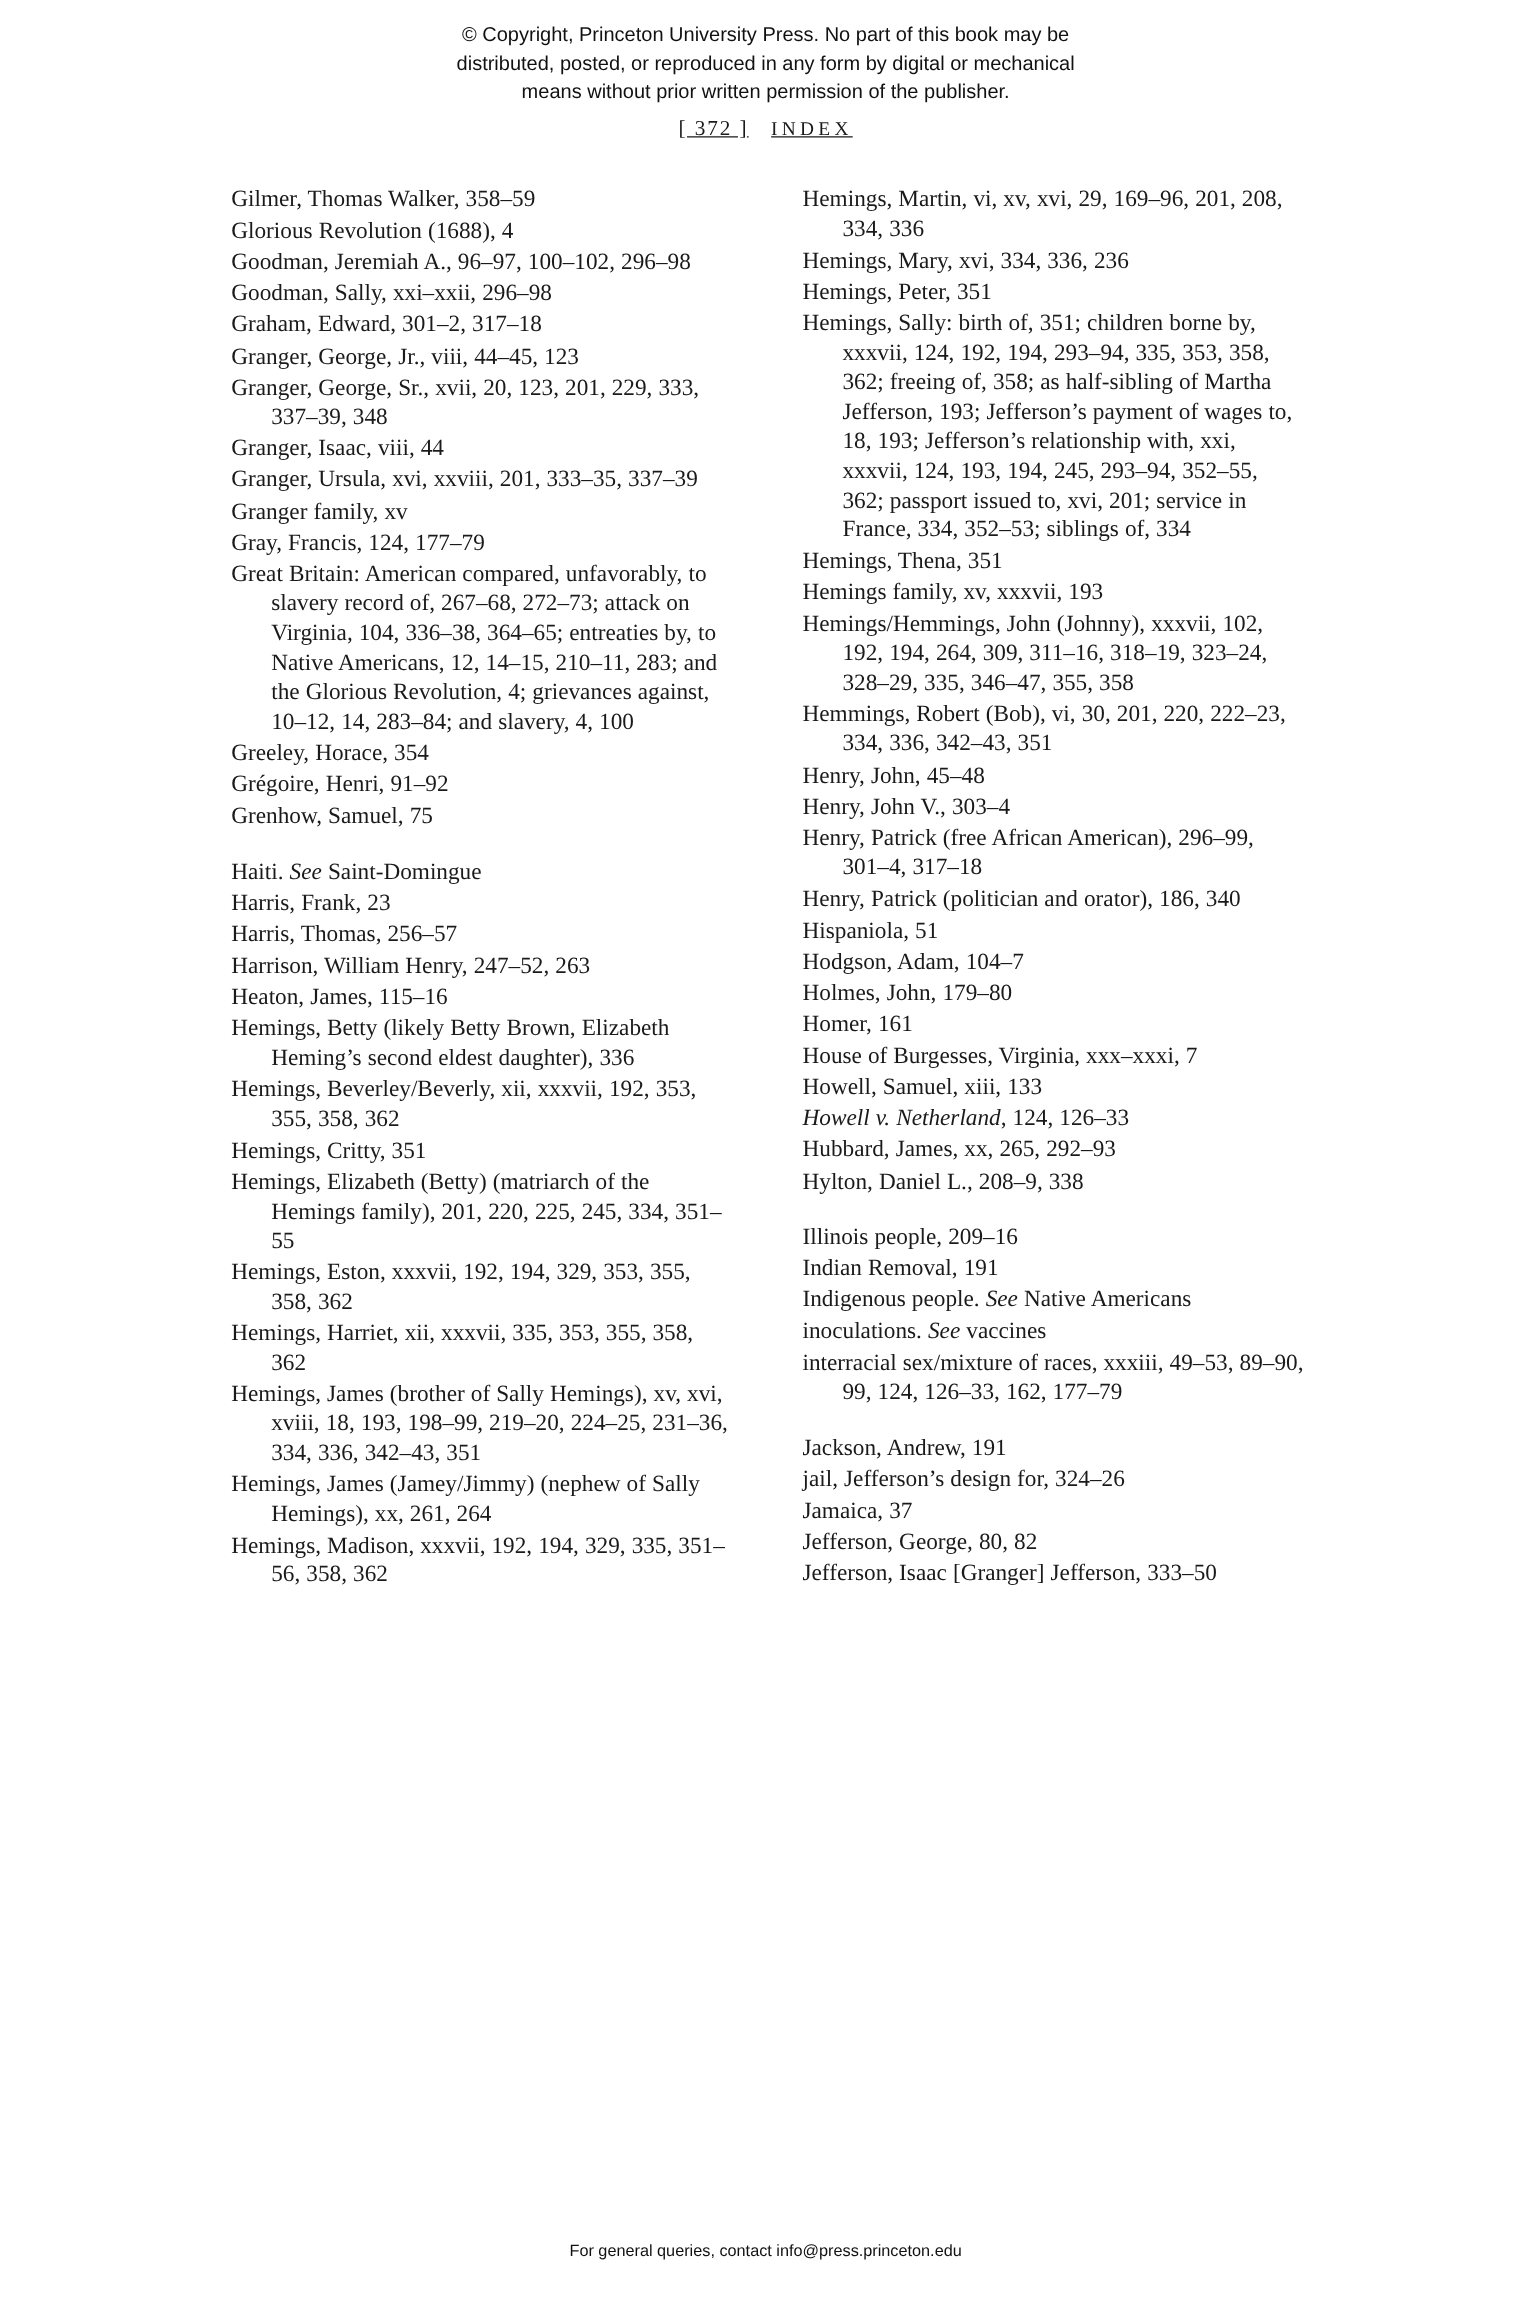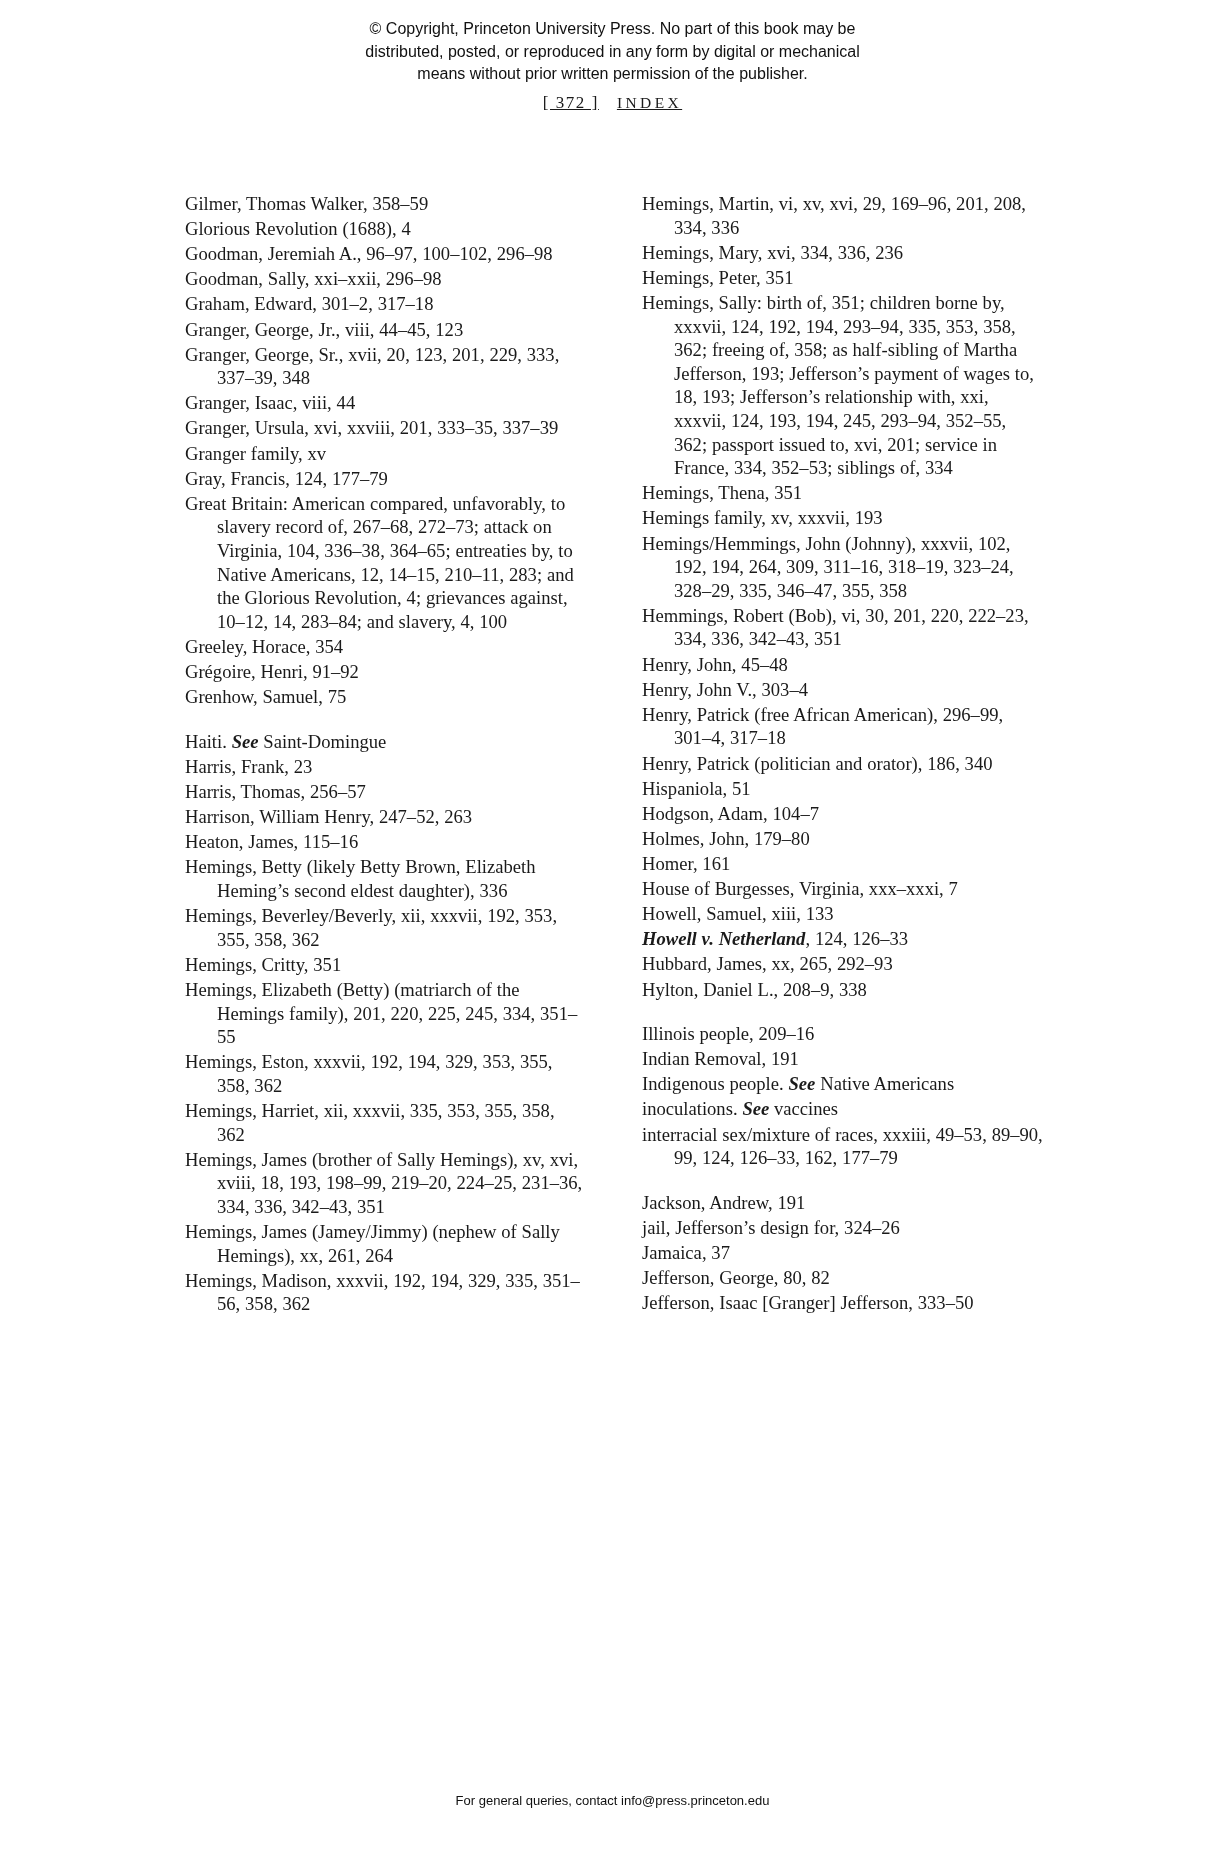--- a/index.html
+++ b/index.html
@@ -52,35 +52,34 @@
   .index-body {
     position: absolute;
     top: 148px;
     left: 185px;
     width: 860px;
     display: flex;
     gap: 55px;
   }
   .col {
     width: 402px;
-    margin-top: 44px;
   }
   .entry {
     font-size: 18.6px;
     line-height: 1.27;
     margin: 0 0 1.5px 0;
     padding-left: 32px;
     text-indent: -32px;
     text-align: left;
     word-spacing: 0.01em;
   }
   .entry.spacer-before {
     margin-top: 21px;
   }
-  .entry i { font-style: italic; font-weight: bold; }
+  .entry i { font-style: italic; }
 
   .footer-note {
     position: absolute;
     bottom: 42px;
     left: 0;
     width: 100%;
     text-align: center;
     font-family: "Liberation Sans", sans-serif;
     font-size: 13px;
     color: #111;

